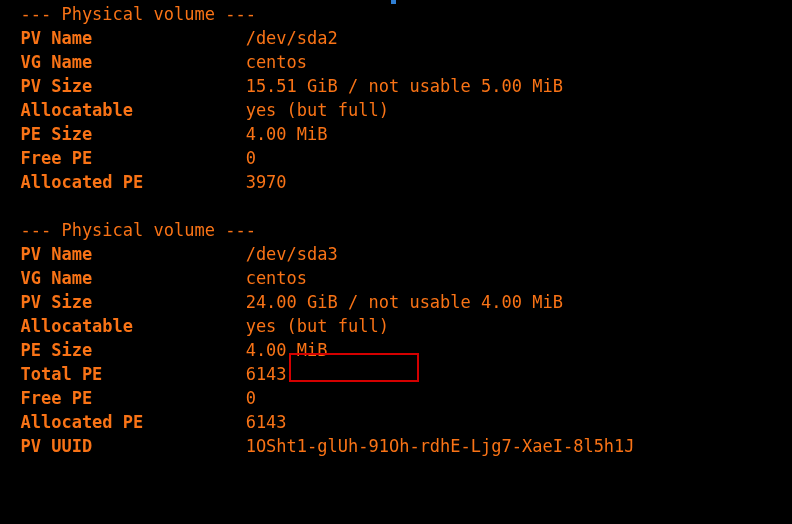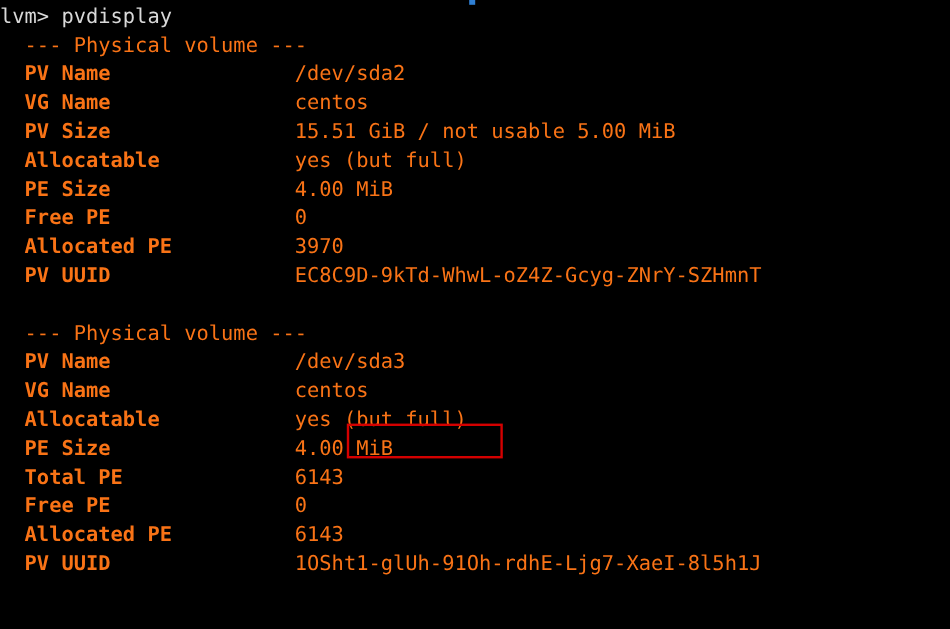--- a/index.html
+++ b/index.html
@@ -72,49 +72,48 @@
     background: #2f7fd4;
   }
 </style>
 </head>
 <body>
 
 <div id="terminal" style="background: rgb(0, 0, 0); color: rgb(217, 217, 217);">
 
   <div class="screen">
 
-    <div class="line prompt-line">lvm&gt; pvdisplay</div>
 
     <div class="line">  --- Physical volume ---</div>
 
     <div class="line"><span class="lbl">  PV Name               </span><span class="val">/dev/sda2</span></div>
 
     <div class="line"><span class="lbl">  VG Name               </span><span class="val">centos</span></div>
 
     <div class="line"><span class="lbl">  PV Size               </span><span class="val">15.51 GiB / not usable 5.00 MiB</span></div>
 
     <div class="line"><span class="lbl">  Allocatable           </span><span class="val">yes (but full)</span></div>
 
     <div class="line"><span class="lbl">  PE Size               </span><span class="val">4.00 MiB</span></div>
 
 
     <div class="line"><span class="lbl">  Free PE               </span><span class="val">0</span></div>
 
     <div class="line"><span class="lbl">  Allocated PE          </span><span class="val">3970</span></div>
 
-    <div class="line"><span class="lbl">  PV UUID               </span><span class="val">EC8C9D-9kTd-WhwL-oZ4Z-Gcyg-ZNrY-SZHmnT</span></div>
 
     <div class="line blank"></div>
 
     <div class="line">  --- Physical volume ---</div>
 
     <div class="line"><span class="lbl">  PV Name               </span><span class="val">/dev/sda3</span></div>
 
     <div class="line"><span class="lbl">  VG Name               </span><span class="val">centos</span></div>
 
+    <div class="line"><span class="lbl">  PV Size               </span><span class="val">24.00 GiB / not usable 4.00 MiB</span></div>
 
     <div class="line"><span class="lbl">  Allocatable           </span><span class="val">yes (but full)</span></div>
 
     <div class="line"><span class="lbl">  PE Size               </span><span class="val">4.00 MiB</span></div>
 
     <div class="line"><span class="lbl">  Total PE              </span><span class="val">6143</span></div>
 
     <div class="line"><span class="lbl">  Free PE               </span><span class="val">0</span></div>
 
     <div class="line"><span class="lbl">  Allocated PE          </span><span class="val">6143</span></div>

